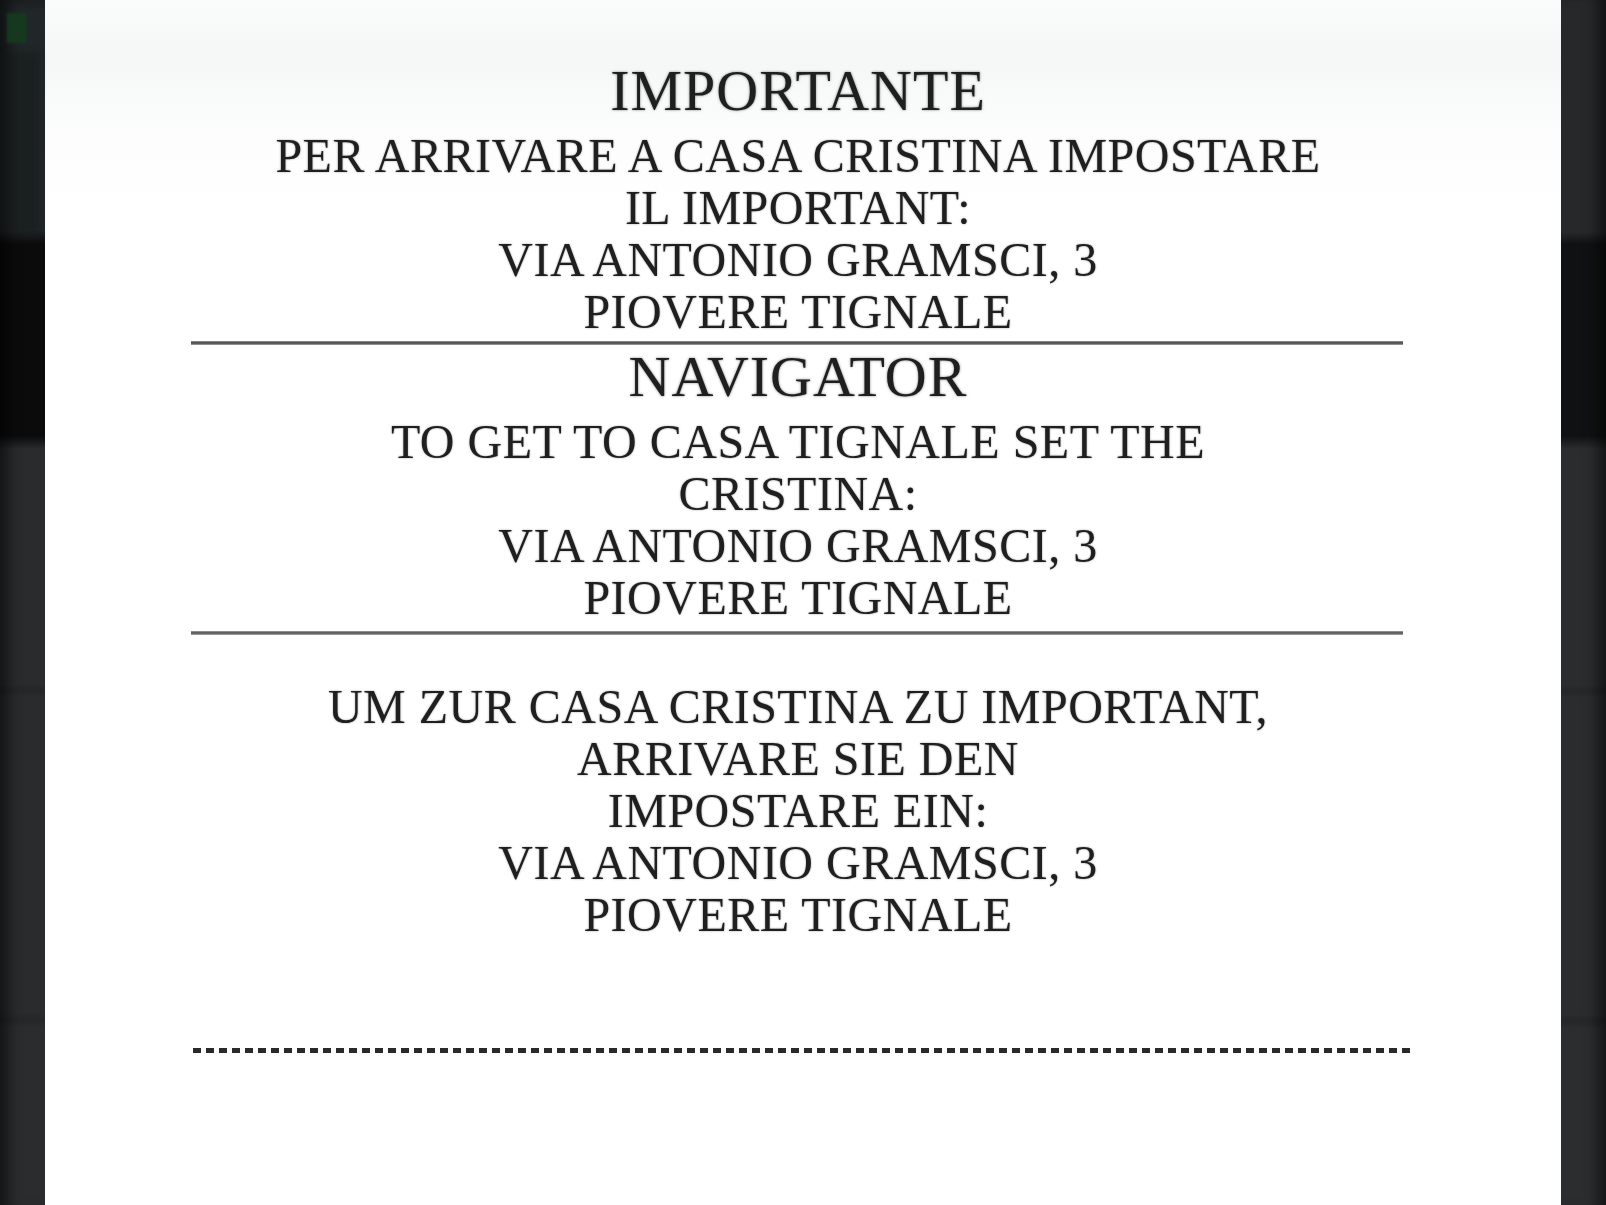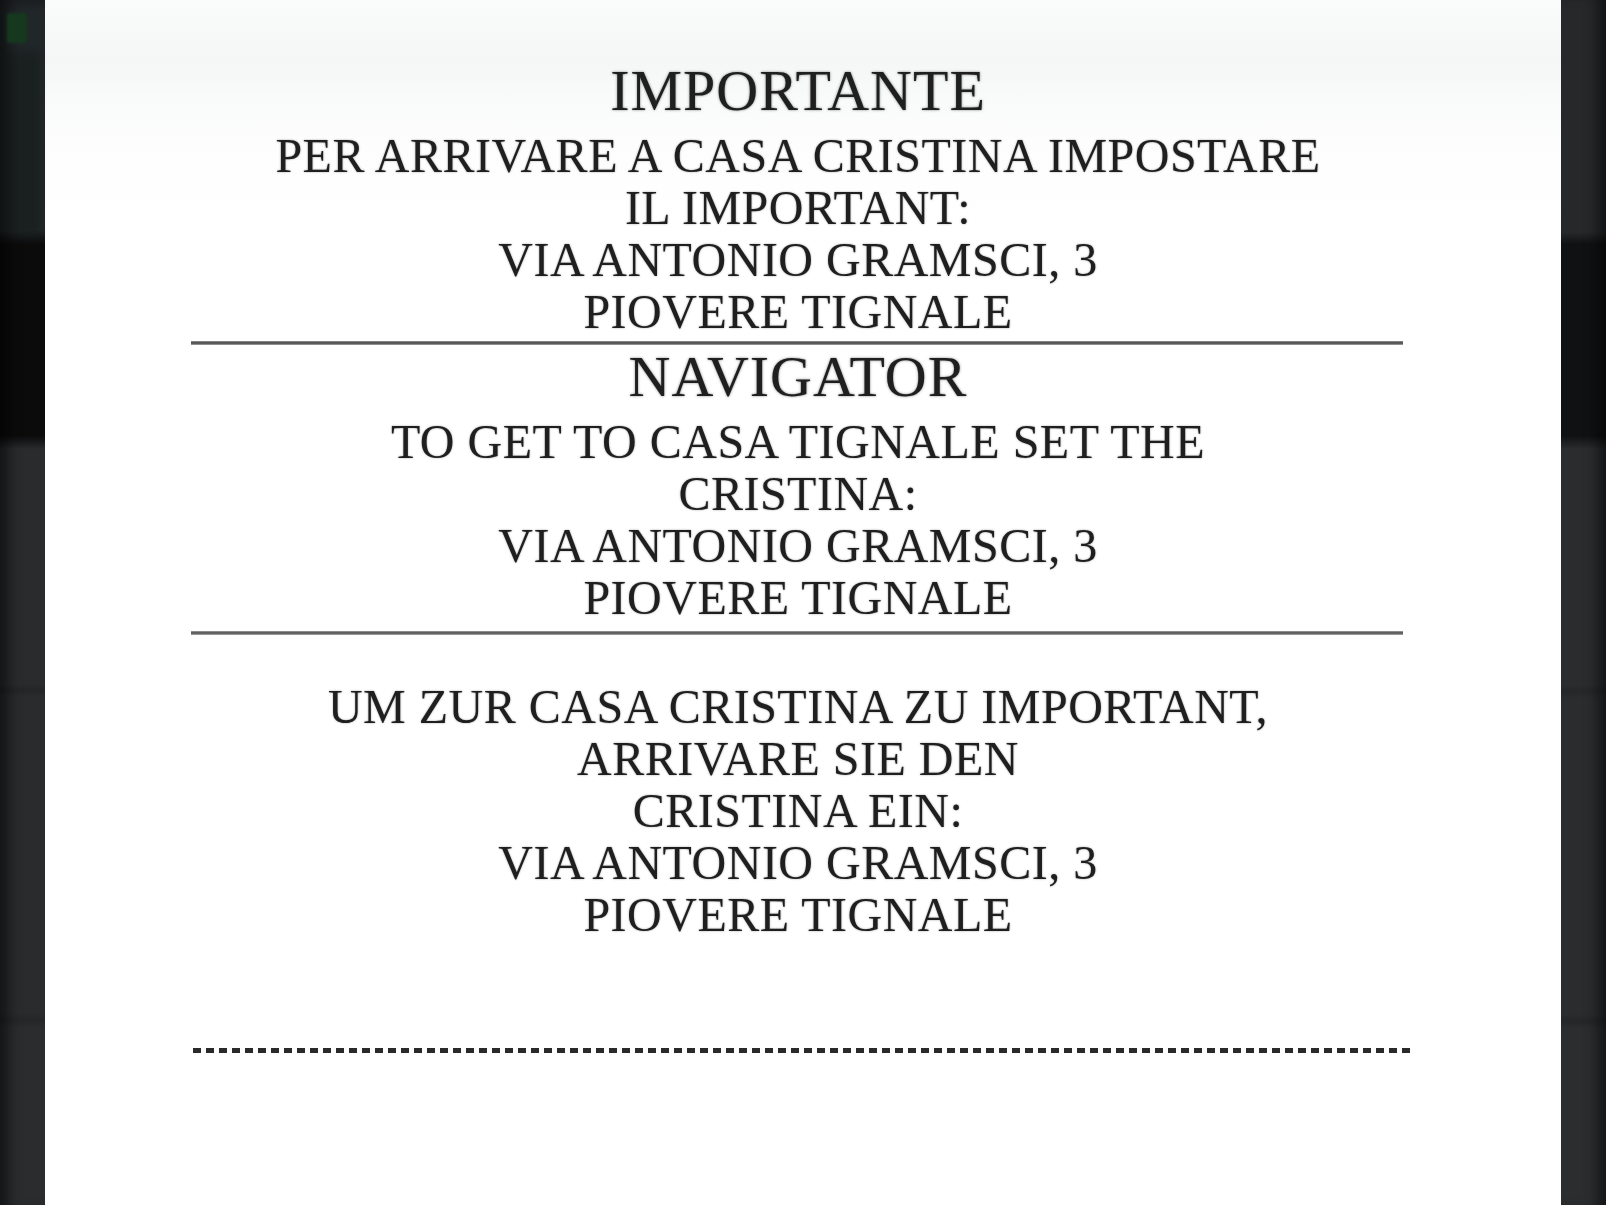--- a/index.html
+++ b/index.html
@@ -145,21 +145,21 @@
       <p class="ln">CRISTINA:</p>
       <p class="ln">VIA ANTONIO GRAMSCI, 3</p>
       <p class="ln">PIOVERE TIGNALE</p>
     </section>
 
     <div class="separator separator-2"></div>
 
     <section class="sec sec-german">
       <p class="ln">UM ZUR CASA CRISTINA ZU IMPORTANT,</p>
       <p class="ln">ARRIVARE SIE DEN</p>
-      <p class="ln">CRISTINA EIN:</p>
+      <p class="ln">IMPOSTARE EIN:</p>
       <p class="ln">VIA ANTONIO GRAMSCI, 3</p>
       <p class="ln">PIOVERE TIGNALE</p>
     </section>
 
     <div class="dashed-divider"></div>
 
   </div>
 
   <div class="sidebar left">
     <span class="green-marker" style="background: rgb(21, 56, 31);"></span>

